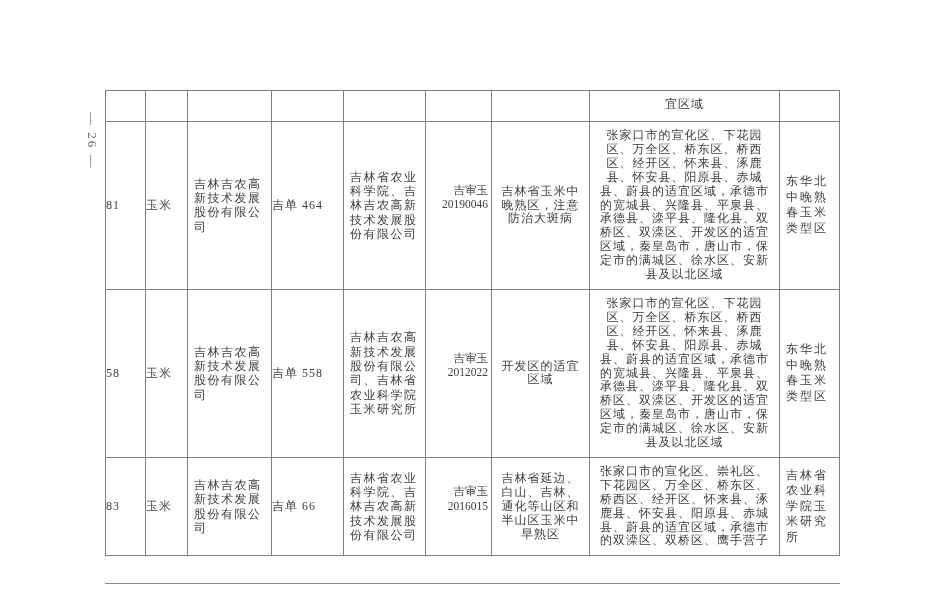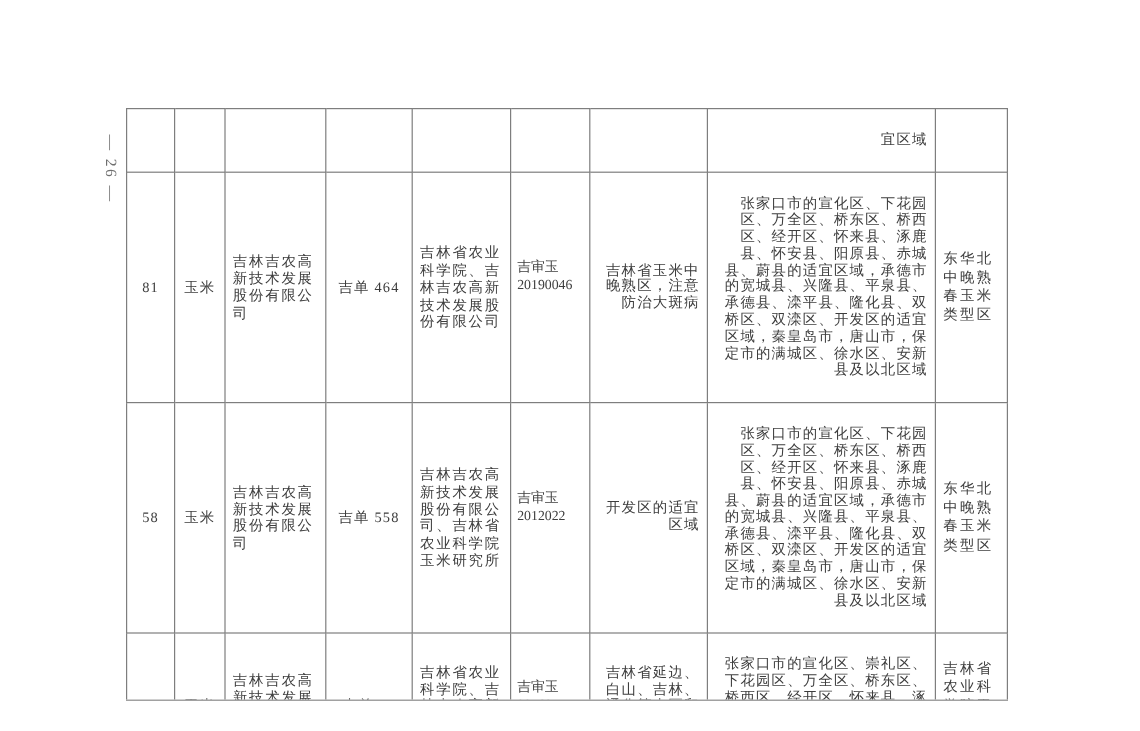--- a/index.html
+++ b/index.html
@@ -52,38 +52,38 @@
     letter-spacing: 1px;
     line-height: 1.25;
     color: #343434;
   }
   .pre { white-space: pre-line; }
   tr.hdr      { height: 50px; }
   tr.carry    { height: 31px; }
   tr.row-81   { height: 166px; }
   tr.row-82   { height: 160px; }
   tr.row-83   { height: 87px; }
-  td.center { text-align: center; letter-spacing: 1px; }
+  td.center { letter-spacing: 1px; }
   td.wrapcell {
     text-align: left;
     padding: 2px 6px;
     letter-spacing: 1.5px;
     line-height: 1.2;
   }
   td.approval {
-    text-align: left;
+    text-align: right;
     padding: 0 3px 16px 5px;
     font-size: 11.5px;
     letter-spacing: 0;
     line-height: 1.3;
   }
   td.region {
-    text-align: right;
+    text-align: center;
     vertical-align: top;
-    padding: 19px 6px;
+    padding: 7px 6px;
     letter-spacing: 1px;
     line-height: 1.16;
   }
   td.remark {
     padding: 0 6px;
     letter-spacing: 2px;
     line-height: 1.3;
   }
 </style>
 </head>

